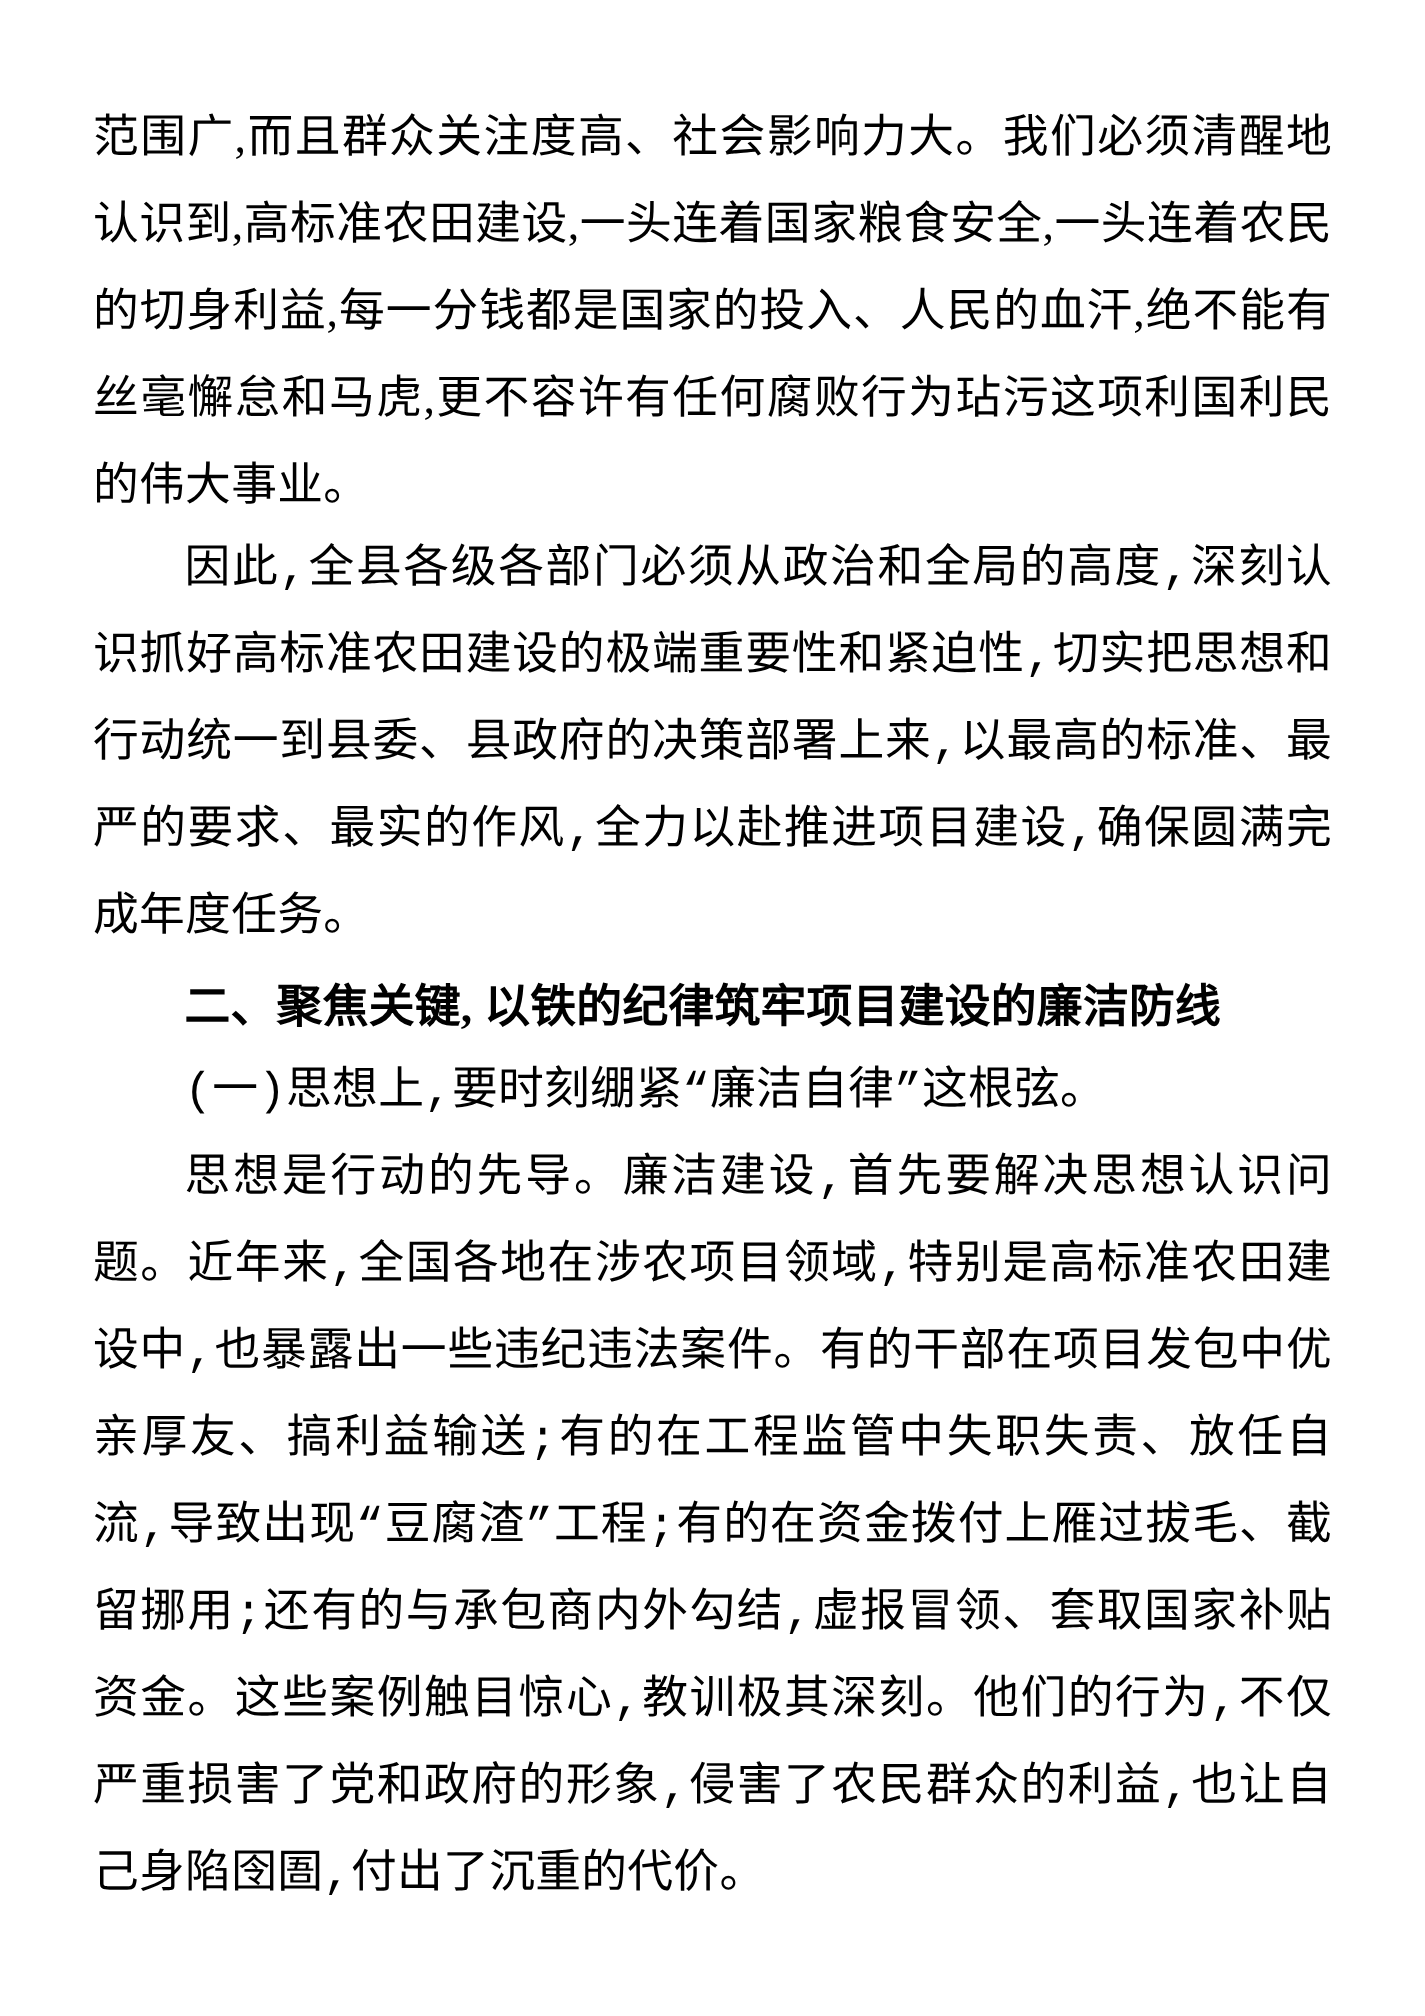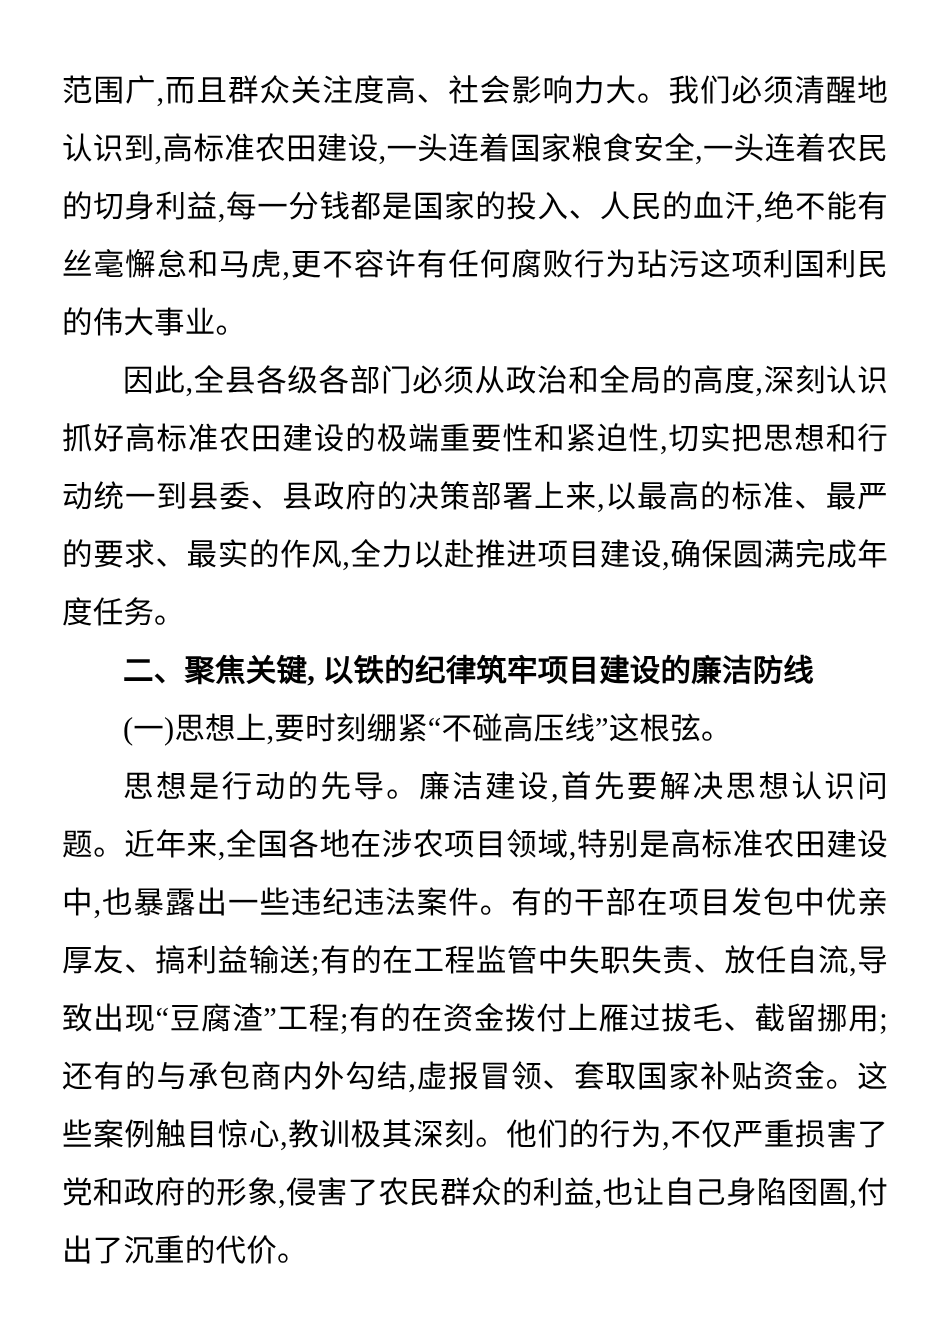--- a/index.html
+++ b/index.html
@@ -28,33 +28,34 @@
     text-justify: inter-ideograph;
     letter-spacing: 0.2px;
   }
   p.para {
     margin: 0;
     text-indent: 0;
   }
   p.indent {
     margin: 0;
     text-indent: 61px;
+    font-family: Liberation Mono, monospace;
   }
   p.heading {
     margin: 0;
     text-indent: 61px;
     font-weight: bold;
     font-family: Liberation Serif, serif;
   }
 </style>
 </head>
 <body>
 
 <div class="page">
   <div class="doc-body">
     <p class="para">范围广,而且群众关注度高、社会影响力大。我们必须清醒地认识到,高标准农田建设,一头连着国家粮食安全,一头连着农民的切身利益,每一分钱都是国家的投入、人民的血汗,绝不能有丝毫懈怠和马虎,更不容许有任何腐败行为玷污这项利国利民的伟大事业。</p>
     <p class="indent">因此,全县各级各部门必须从政治和全局的高度,深刻认识抓好高标准农田建设的极端重要性和紧迫性,切实把思想和行动统一到县委、县政府的决策部署上来,以最高的标准、最严的要求、最实的作风,全力以赴推进项目建设,确保圆满完成年度任务。</p>
     <p class="heading">二、聚焦关键, 以铁的纪律筑牢项目建设的廉洁防线</p>
-    <p class="indent">(一)思想上,要时刻绷紧“不碰高压线”这根弦。</p>
+    <p class="indent">(一)思想上,要时刻绷紧“廉洁自律”这根弦。</p>
     <p class="indent">思想是行动的先导。廉洁建设,首先要解决思想认识问题。近年来,全国各地在涉农项目领域,特别是高标准农田建设中,也暴露出一些违纪违法案件。有的干部在项目发包中优亲厚友、搞利益输送;有的在工程监管中失职失责、放任自流,导致出现“豆腐渣”工程;有的在资金拨付上雁过拔毛、截留挪用;还有的与承包商内外勾结,虚报冒领、套取国家补贴资金。这些案例触目惊心,教训极其深刻。他们的行为,不仅严重损害了党和政府的形象,侵害了农民群众的利益,也让自己身陷囹圄,付出了沉重的代价。</p>
 
   </div>
 </div>
 
 </body></html>

